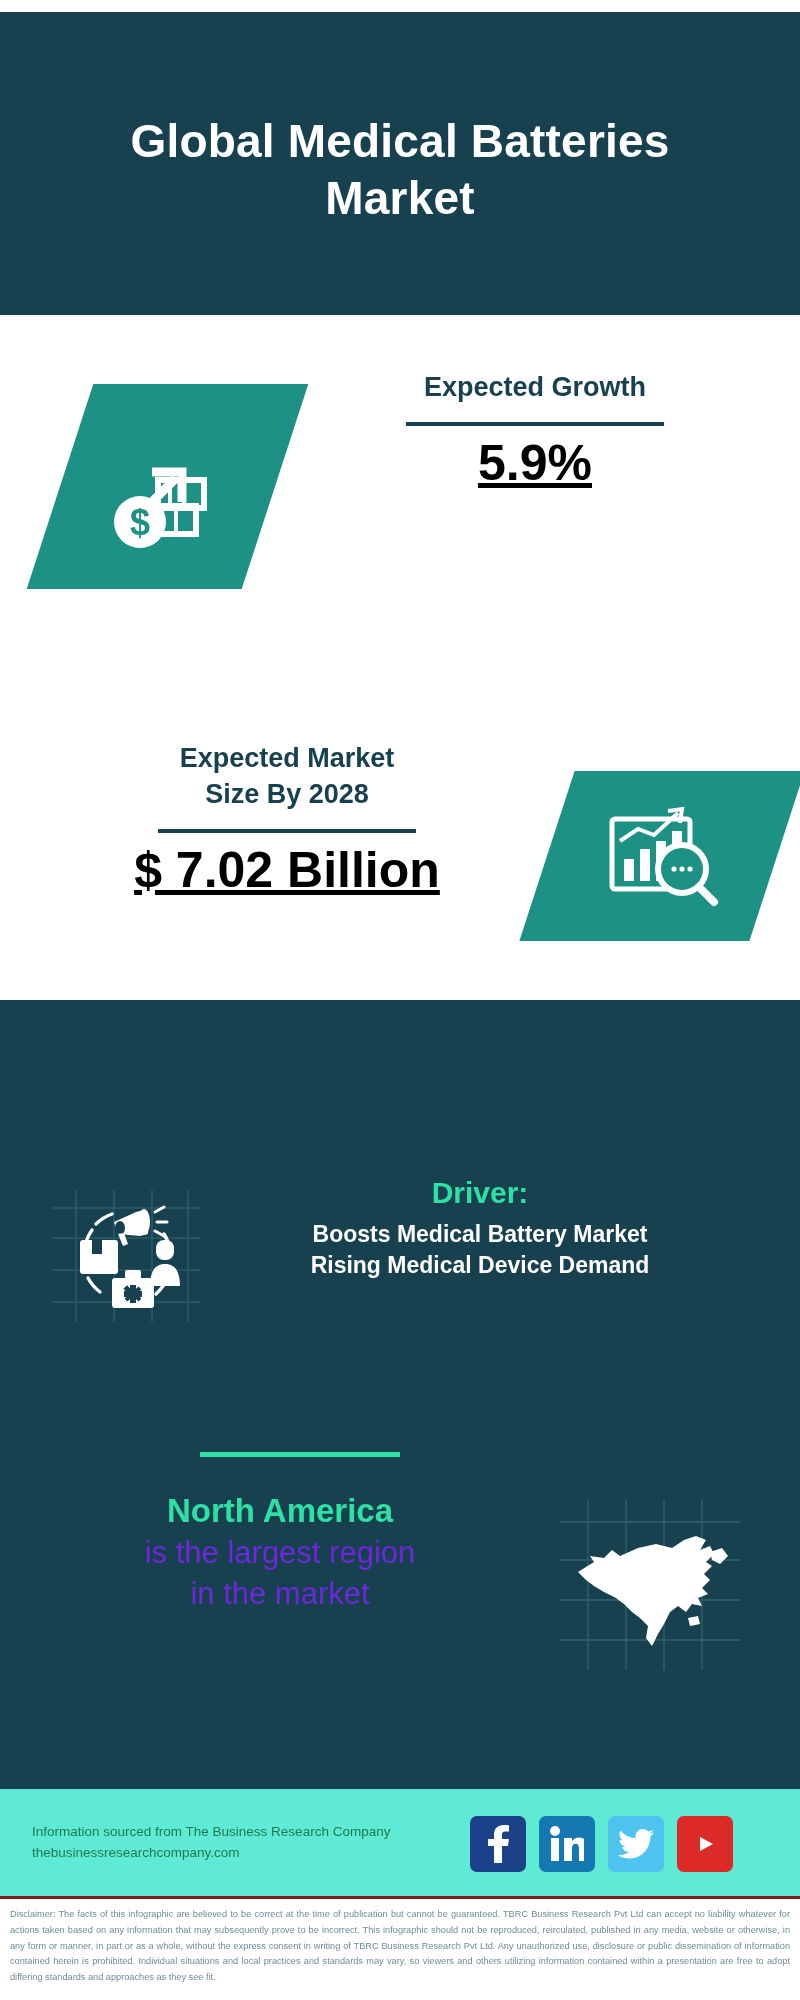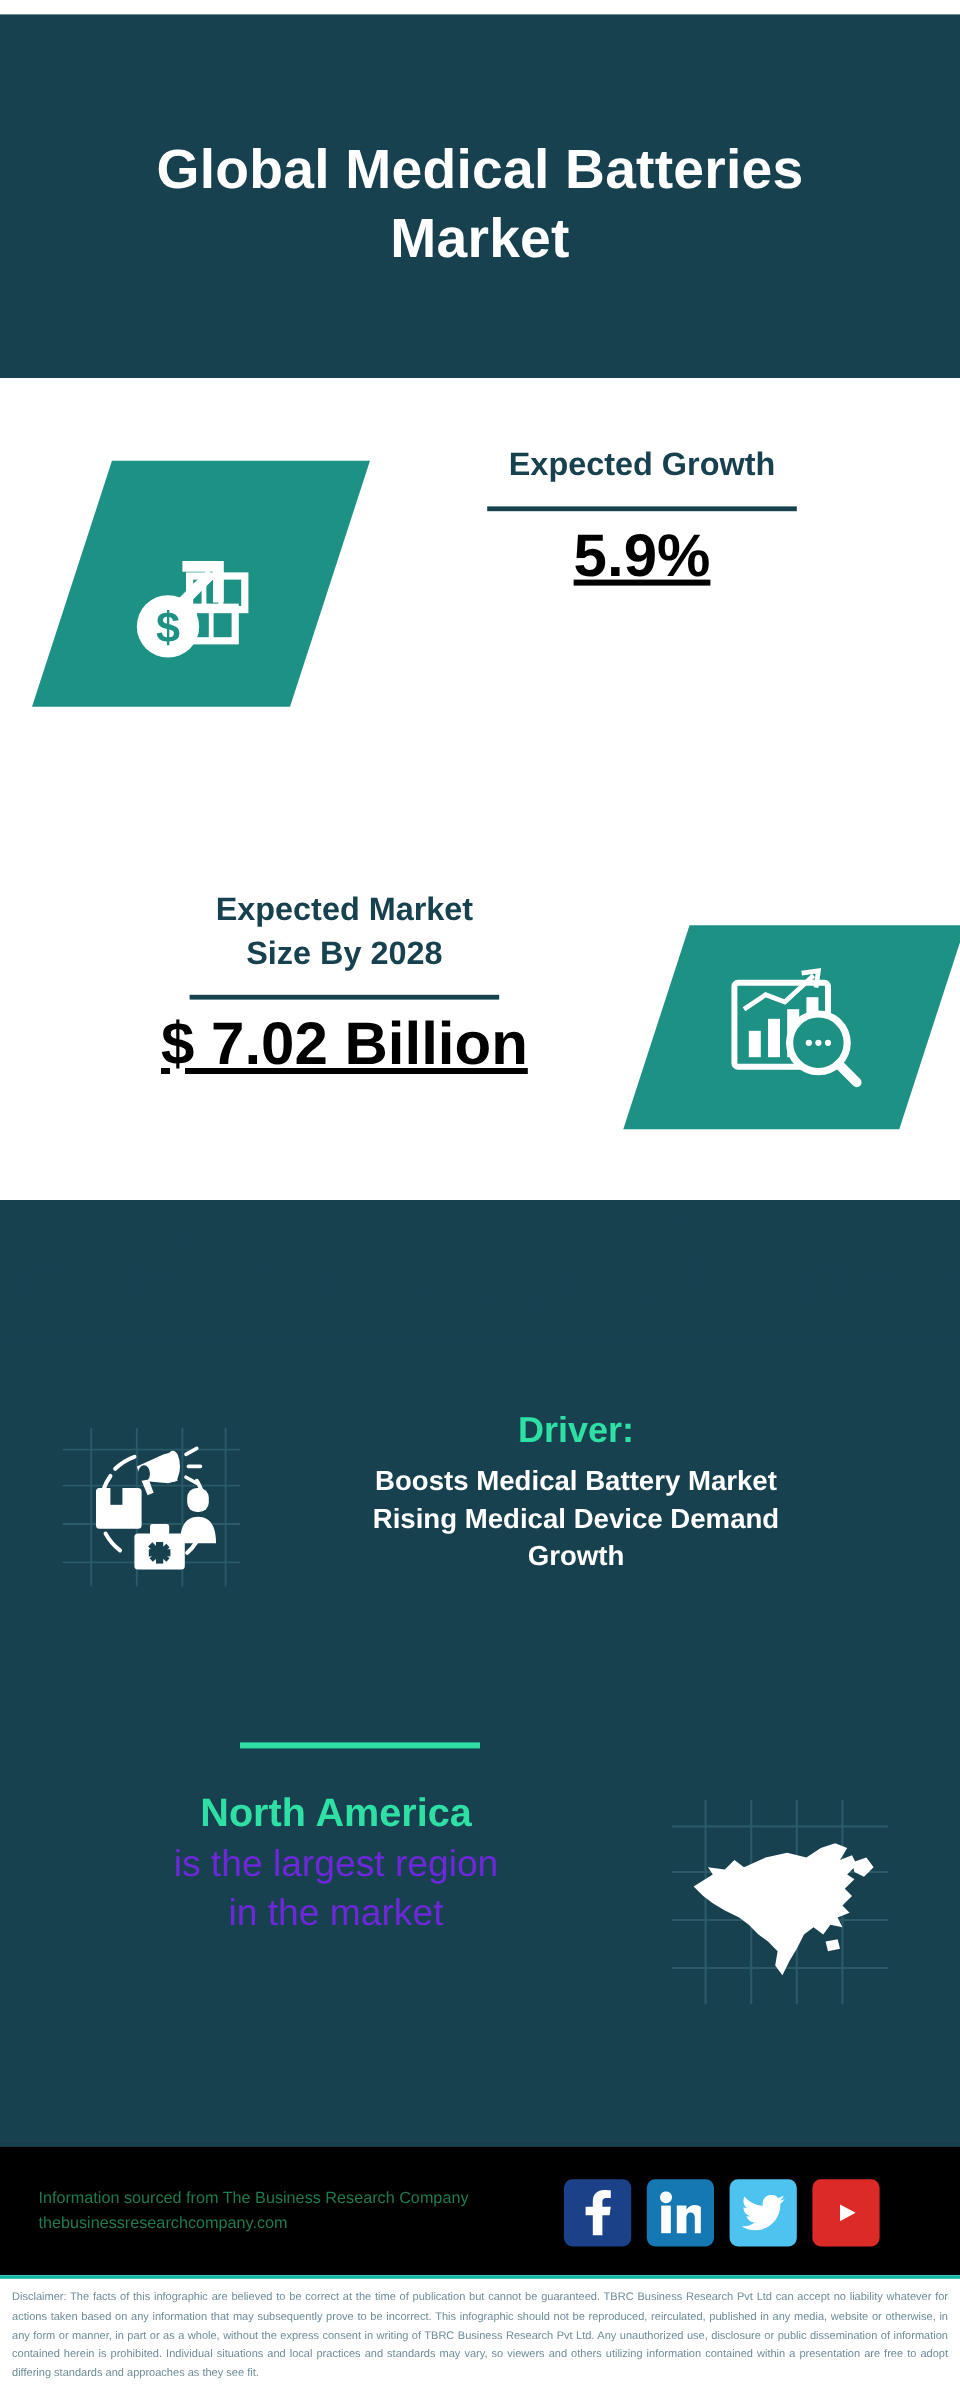--- a/index.html
+++ b/index.html
@@ -119,21 +119,21 @@
   .region-desc {
     color:#6d28d9; font-size:31px; font-weight:normal; line-height:1.32;
   }
   .map-box {
     position:absolute; left:560px; top:10px; width:180px; height:170px;
   }
 
   
   .footer {
     position:absolute; left:0; top:1786px; width:800px; height:110px;
-    background:#000000; border-top:3px solid #17414f;
+    background:#5eead4; border-top:3px solid #17414f;
     display:flex; align-items:center;
   }
   .footer-src {
     margin-left:32px; width:400px;
     color:#1f7a4d; font-size:13.5px; line-height:1.55;
     font-family:"Liberation Sans", sans-serif;
   }
   .social-row {
     position:absolute; left:470px; top:27px; display:flex; gap:13px;
   }
@@ -141,21 +141,21 @@
     width:56px; height:56px; border-radius:7px;
     display:flex; align-items:center; justify-content:center;
   }
   .s-fb { background:#1b4289; }
   .s-li { background:#1578b3; }
   .s-tw { background:#4ec3f0; }
   .s-yt { background:#dc2a26; }
 
   .disclaimer {
     position:absolute; left:0; top:1896px; width:800px; height:104px;
-    background:#ffffff; border-top:3px solid #14b8a6;
+    background:#ffffff; border-top:3px solid #7f1d1d;
     padding:8px 10px 0 10px;
     color:#6d8c99; font-size:9.2px; line-height:1.72;
     text-align:justify;
     font-family:"Liberation Sans", sans-serif;
   }
 </style>
 </head>
 <body>
 
 <div class="page">
@@ -275,21 +275,20 @@
         <g stroke="#17414f" stroke-width="4">
           <line x1="74" y1="98" x2="88" y2="110"></line>
           <line x1="88" y1="98" x2="74" y2="110"></line>
         </g>
       </svg>
     </div>
     <div class="driver-text">
       <div class="driver-heading">Driver:</div>
       <div class="driver-body">Boosts Medical Battery Market</div>
       <div class="driver-body">Rising Medical Device Demand</div>
-      <div class="driver-body">Growth</div>
     </div>
   </div>
 
   <div class="mid-rule"></div>
 
   <div class="region-block">
     <div class="region-text">
       <div class="region-name">North America</div>
       <div class="region-desc">is the largest region</div>
       <div class="region-desc">in the market</div>

